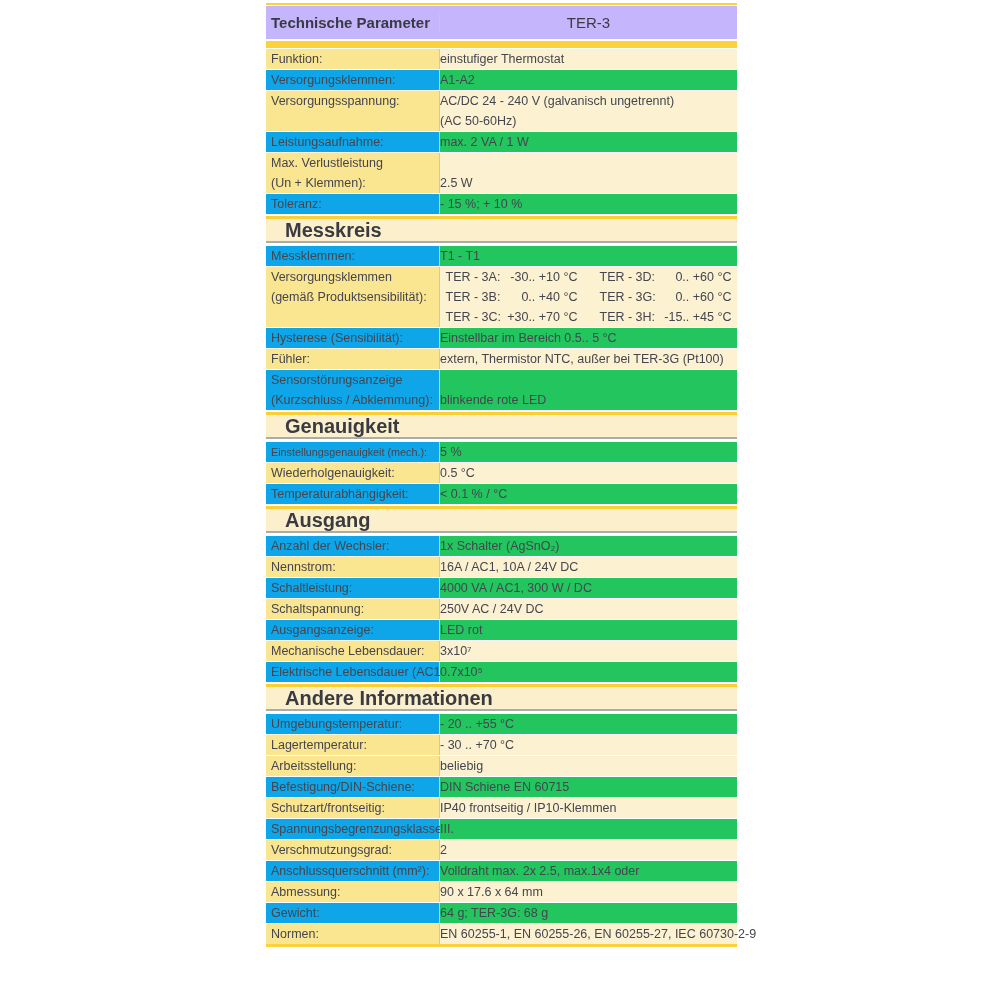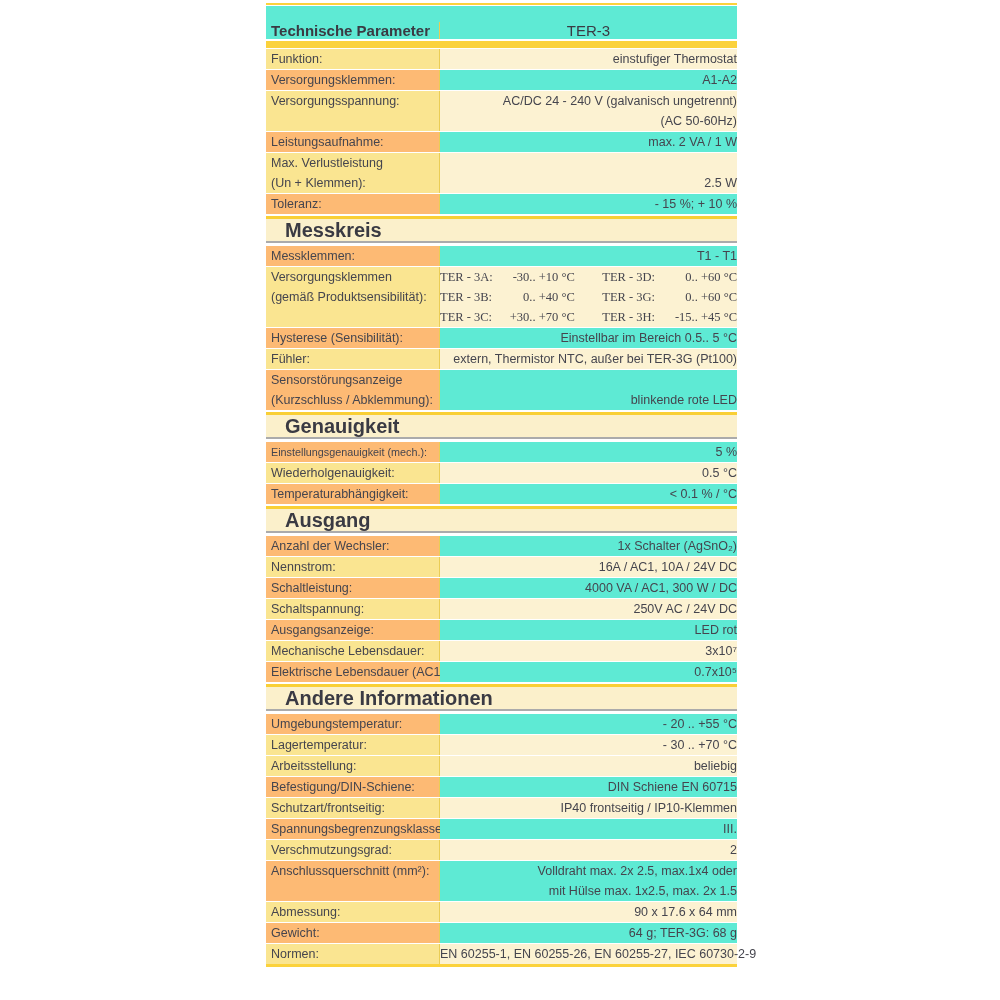--- a/index.html
+++ b/index.html
@@ -3,46 +3,46 @@
 <meta charset="utf-8">
 <style>
   html,body{margin:0;padding:0;}
   body{
     width:1000px;height:1000px;background:#ffffff;position:relative;
     font-family:"Liberation Sans",sans-serif;color:#45454e;
     -webkit-font-smoothing:antialiased;
   }
   .tw{position:absolute;left:266px;top:3px;width:471px;}
   .rule-top{height:2px;background:#fbd23c;}
-  .title{display:flex;background:#5eead4;height:33px;align-items:flex-end;margin-top:1px;}
+  .title{display:flex;background:#c4b5fd;height:33px;align-items:center;margin-top:1px;}
   .title .lt{
     width:174px;box-sizing:border-box;padding-left:5px;font-weight:bold;font-size:15px;
     color:#3a3a43;border-right:1px solid #eacd55;display:flex;align-items:center;white-space:nowrap;
   }
   .title .rt{flex:1;display:flex;align-items:center;justify-content:center;font-weight:normal;font-size:15px;color:#3a3a43;}
   .band{height:7px;background:#fbd23c;margin-top:2px;}
   .prow{display:flex;border-top:1px solid #ffffff;}
   .plabel{
     width:174px;box-sizing:border-box;padding-left:5px;border-right:1px solid #eacd55;
     display:flex;flex-direction:column;justify-content:flex-start;
   }
   .pvalue{flex:1;display:flex;flex-direction:column;justify-content:flex-end;min-width:0;}
   .pline{height:20px;line-height:20px;font-size:12.5px;white-space:nowrap;}
-  .pvalue .pline{text-align:right;}
+  .pvalue .pline{text-align:left;}
   .plabel.small .pline{font-size:10.8px;}
   .hl .plabel{background:#fae591;}
   .hl .pvalue{background:#fcf2d2;}
-  .pw .plabel{background:#fdba74;}
-  .pw .pvalue{background:#5eead4;}
+  .pw .plabel{background:#0ea5e9;}
+  .pw .pvalue{background:#22c55e;}
   .sech{margin-top:2px;}
   .sech .yr{height:3px;background:#f9cf35;}
   .sech .bandh{height:22px;line-height:22px;background:#fbf0cb;font-weight:bold;font-size:20px;color:#3a3a43;padding-left:19px;}
   .sech .gr{height:2px;background:#ababab;margin-bottom:2px;}
   .rule-bottom{height:3px;background:#fbd23c;}
-  .trow{height:20px;line-height:20px;display:flex;justify-content:space-between;font-size:12.5px;white-space:nowrap;font-family:Liberation Serif, serif;}
+  .trow{height:20px;line-height:20px;display:flex;justify-content:center;font-size:12.5px;white-space:nowrap;}
   .trow .tm{width:56px;text-align:left;}
   .trow .tr{width:76px;text-align:right;}
   .trow .sp{width:22px;}
 </style>
 </head>
 <body>
 
 <div class="tw">
   <div class="rule-top"></div>
   <div class="title">
@@ -318,21 +318,20 @@
         <div class="pvalue">
           <div class="pline">2</div>
         </div>
       </div>
       <div class="prow pw">
         <div class="plabel">
           <div class="pline">Anschlussquerschnitt (mm²):</div>
         </div>
         <div class="pvalue">
           <div class="pline">Volldraht max. 2x 2.5, max.1x4 oder</div>
-          <div class="pline">mit Hülse max. 1x2.5, max. 2x 1.5</div>
         </div>
       </div>
       <div class="prow hl">
         <div class="plabel">
           <div class="pline">Abmessung:</div>
         </div>
         <div class="pvalue">
           <div class="pline">90 x 17.6 x 64 mm</div>
         </div>
       </div>

